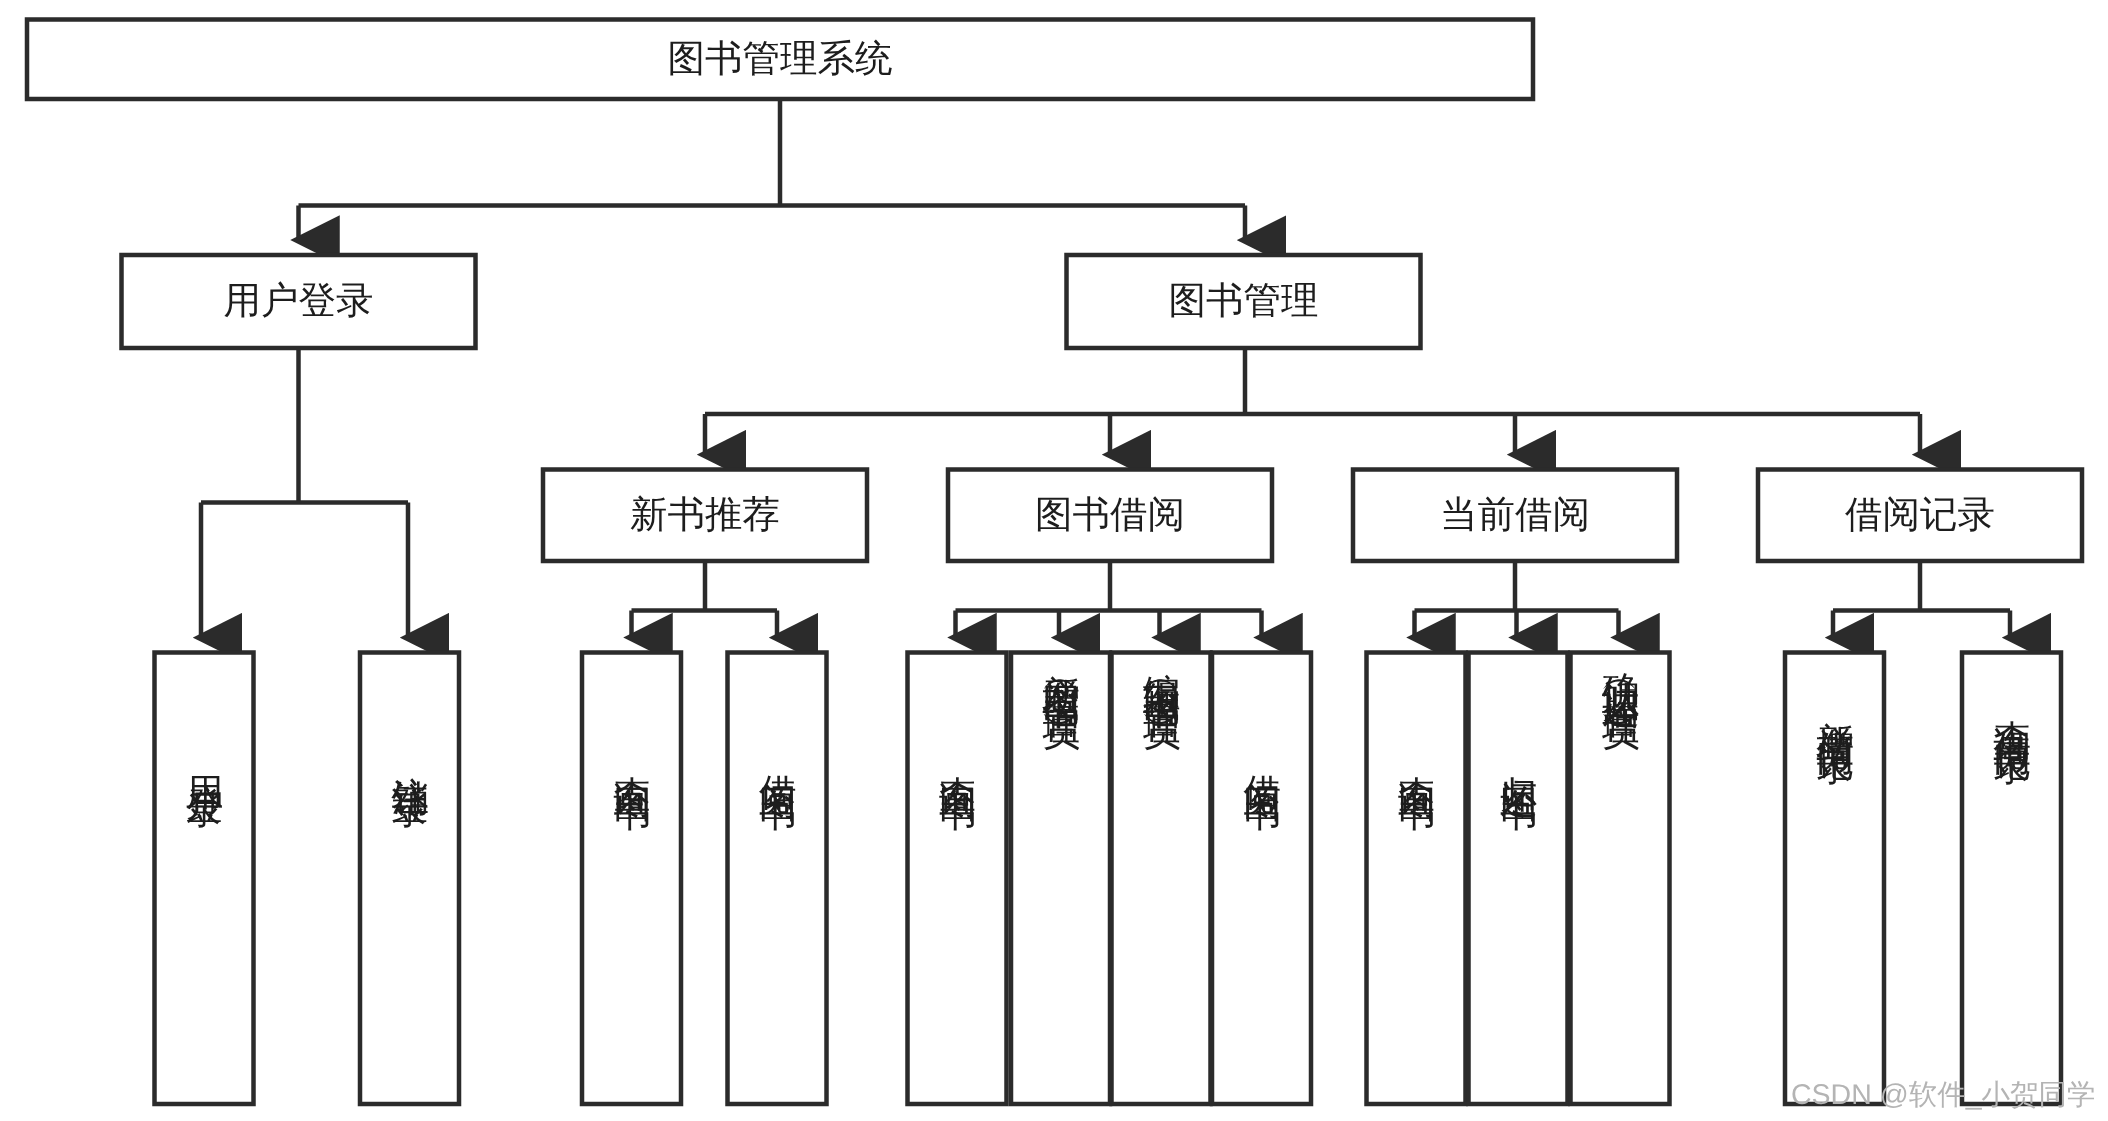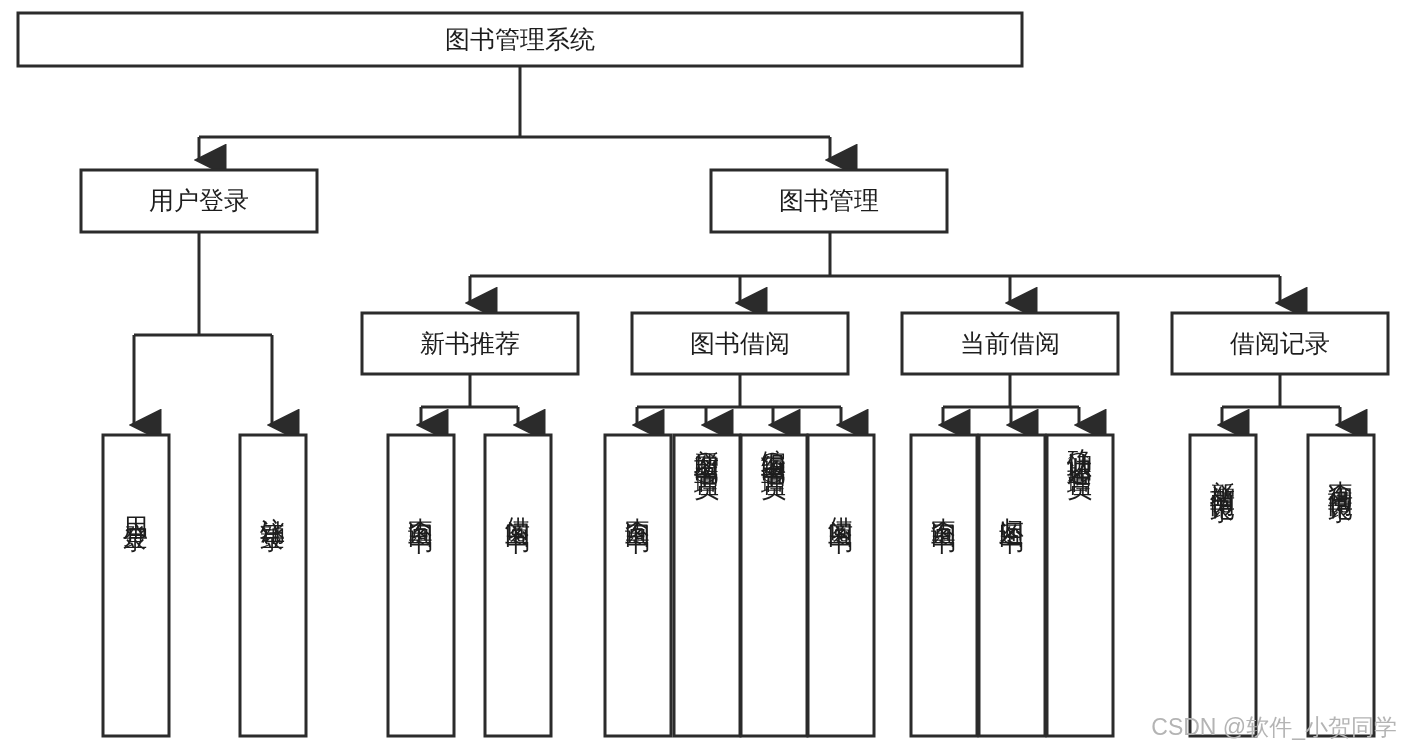--- a/index.html
+++ b/index.html
@@ -46,21 +46,21 @@
   }
   .arrow-head {
     fill: #2b2b2b;
     stroke: none;
   }
   .watermark {
     position: absolute;
     right: 8px;
     bottom: 4px;
     font-family: "Liberation Sans", "DejaVu Sans", sans-serif;
-    font-size: 23px;
+    font-size: 19px;
     color: #b4b4b4;
     white-space: nowrap;
     pointer-events: none;
   }
 </style>
 </head>
 <body>
 
 <svg id="diagram" viewBox="0 0 1405 747">
   <defs>

